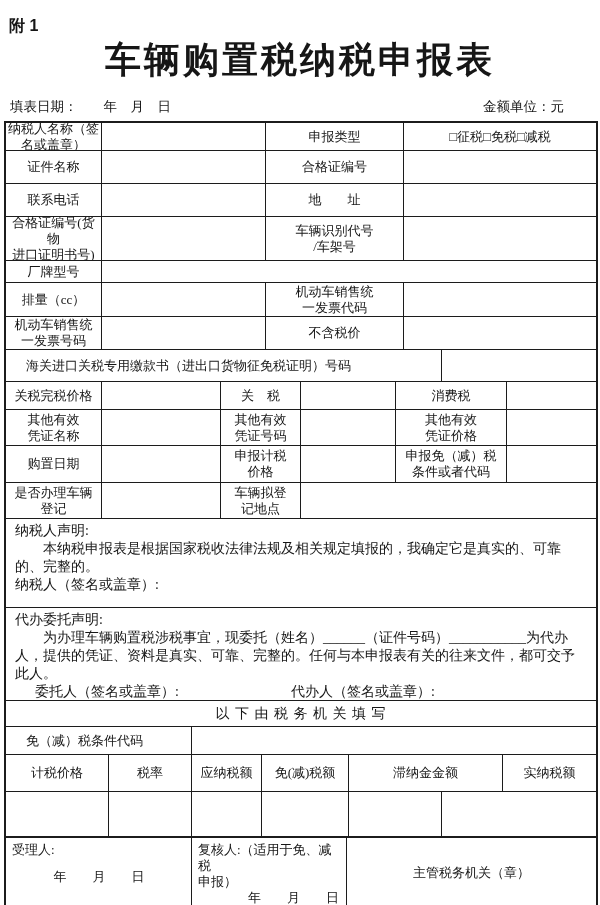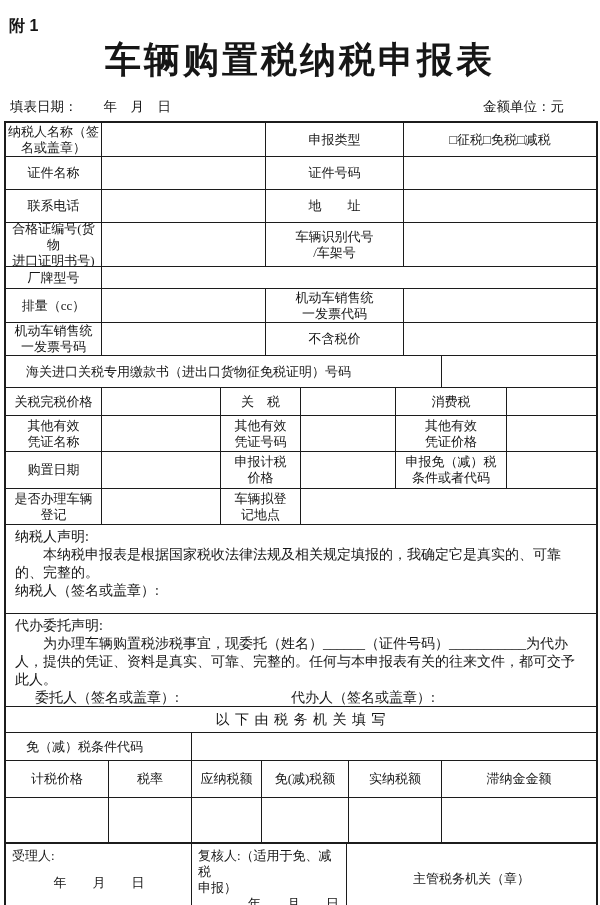--- a/index.html
+++ b/index.html
@@ -76,32 +76,32 @@
 
 <div class="meta-row">
   <div>
     <span>填表日期：</span><span class="meta-blanks">年　月　日</span>
   </div>
   <div>金额单位：元</div>
 </div>
 
 <div class="tbl">
 
-  <div class="row" style="height:34px">
+  <div class="row" style="height:28px">
     <div class="c a1">纳税人名称（签
 名或盖章）</div>
     <div class="c a2"></div>
     <div class="c a3">申报类型</div>
     <div class="c a4">□征税□免税□减税</div>
   </div>
 
   <div class="row" style="height:33px">
     <div class="c a1">证件名称</div>
     <div class="c a2"></div>
-    <div class="c a3">证件号码</div>
+    <div class="c a3">合格证编号</div>
     <div class="c a4"></div>
   </div>
 
   <div class="row" style="height:33px">
     <div class="c a1">联系电话</div>
     <div class="c a2"></div>
     <div class="c a3">地　　址</div>
     <div class="c a4"></div>
   </div>
 
@@ -207,22 +207,22 @@
   <div class="row" style="height:28px">
     <div class="c e1 left">免（减）税条件代码</div>
     <div class="c e2"></div>
   </div>
 
   <div class="row" style="height:37px">
     <div class="c f1">计税价格</div>
     <div class="c f2">税率</div>
     <div class="c f3">应纳税额</div>
     <div class="c f4">免(减)税额</div>
+    <div class="c f6">滞纳金金额</div>
     <div class="c f5">实纳税额</div>
-    <div class="c f6">滞纳金金额</div>
   </div>
 
   <div class="row thickbottom" style="height:46px">
     <div class="c f1"></div>
     <div class="c f2"></div>
     <div class="c f3"></div>
     <div class="c f4"></div>
     <div class="c f5"></div>
     <div class="c f6"></div>
   </div>

